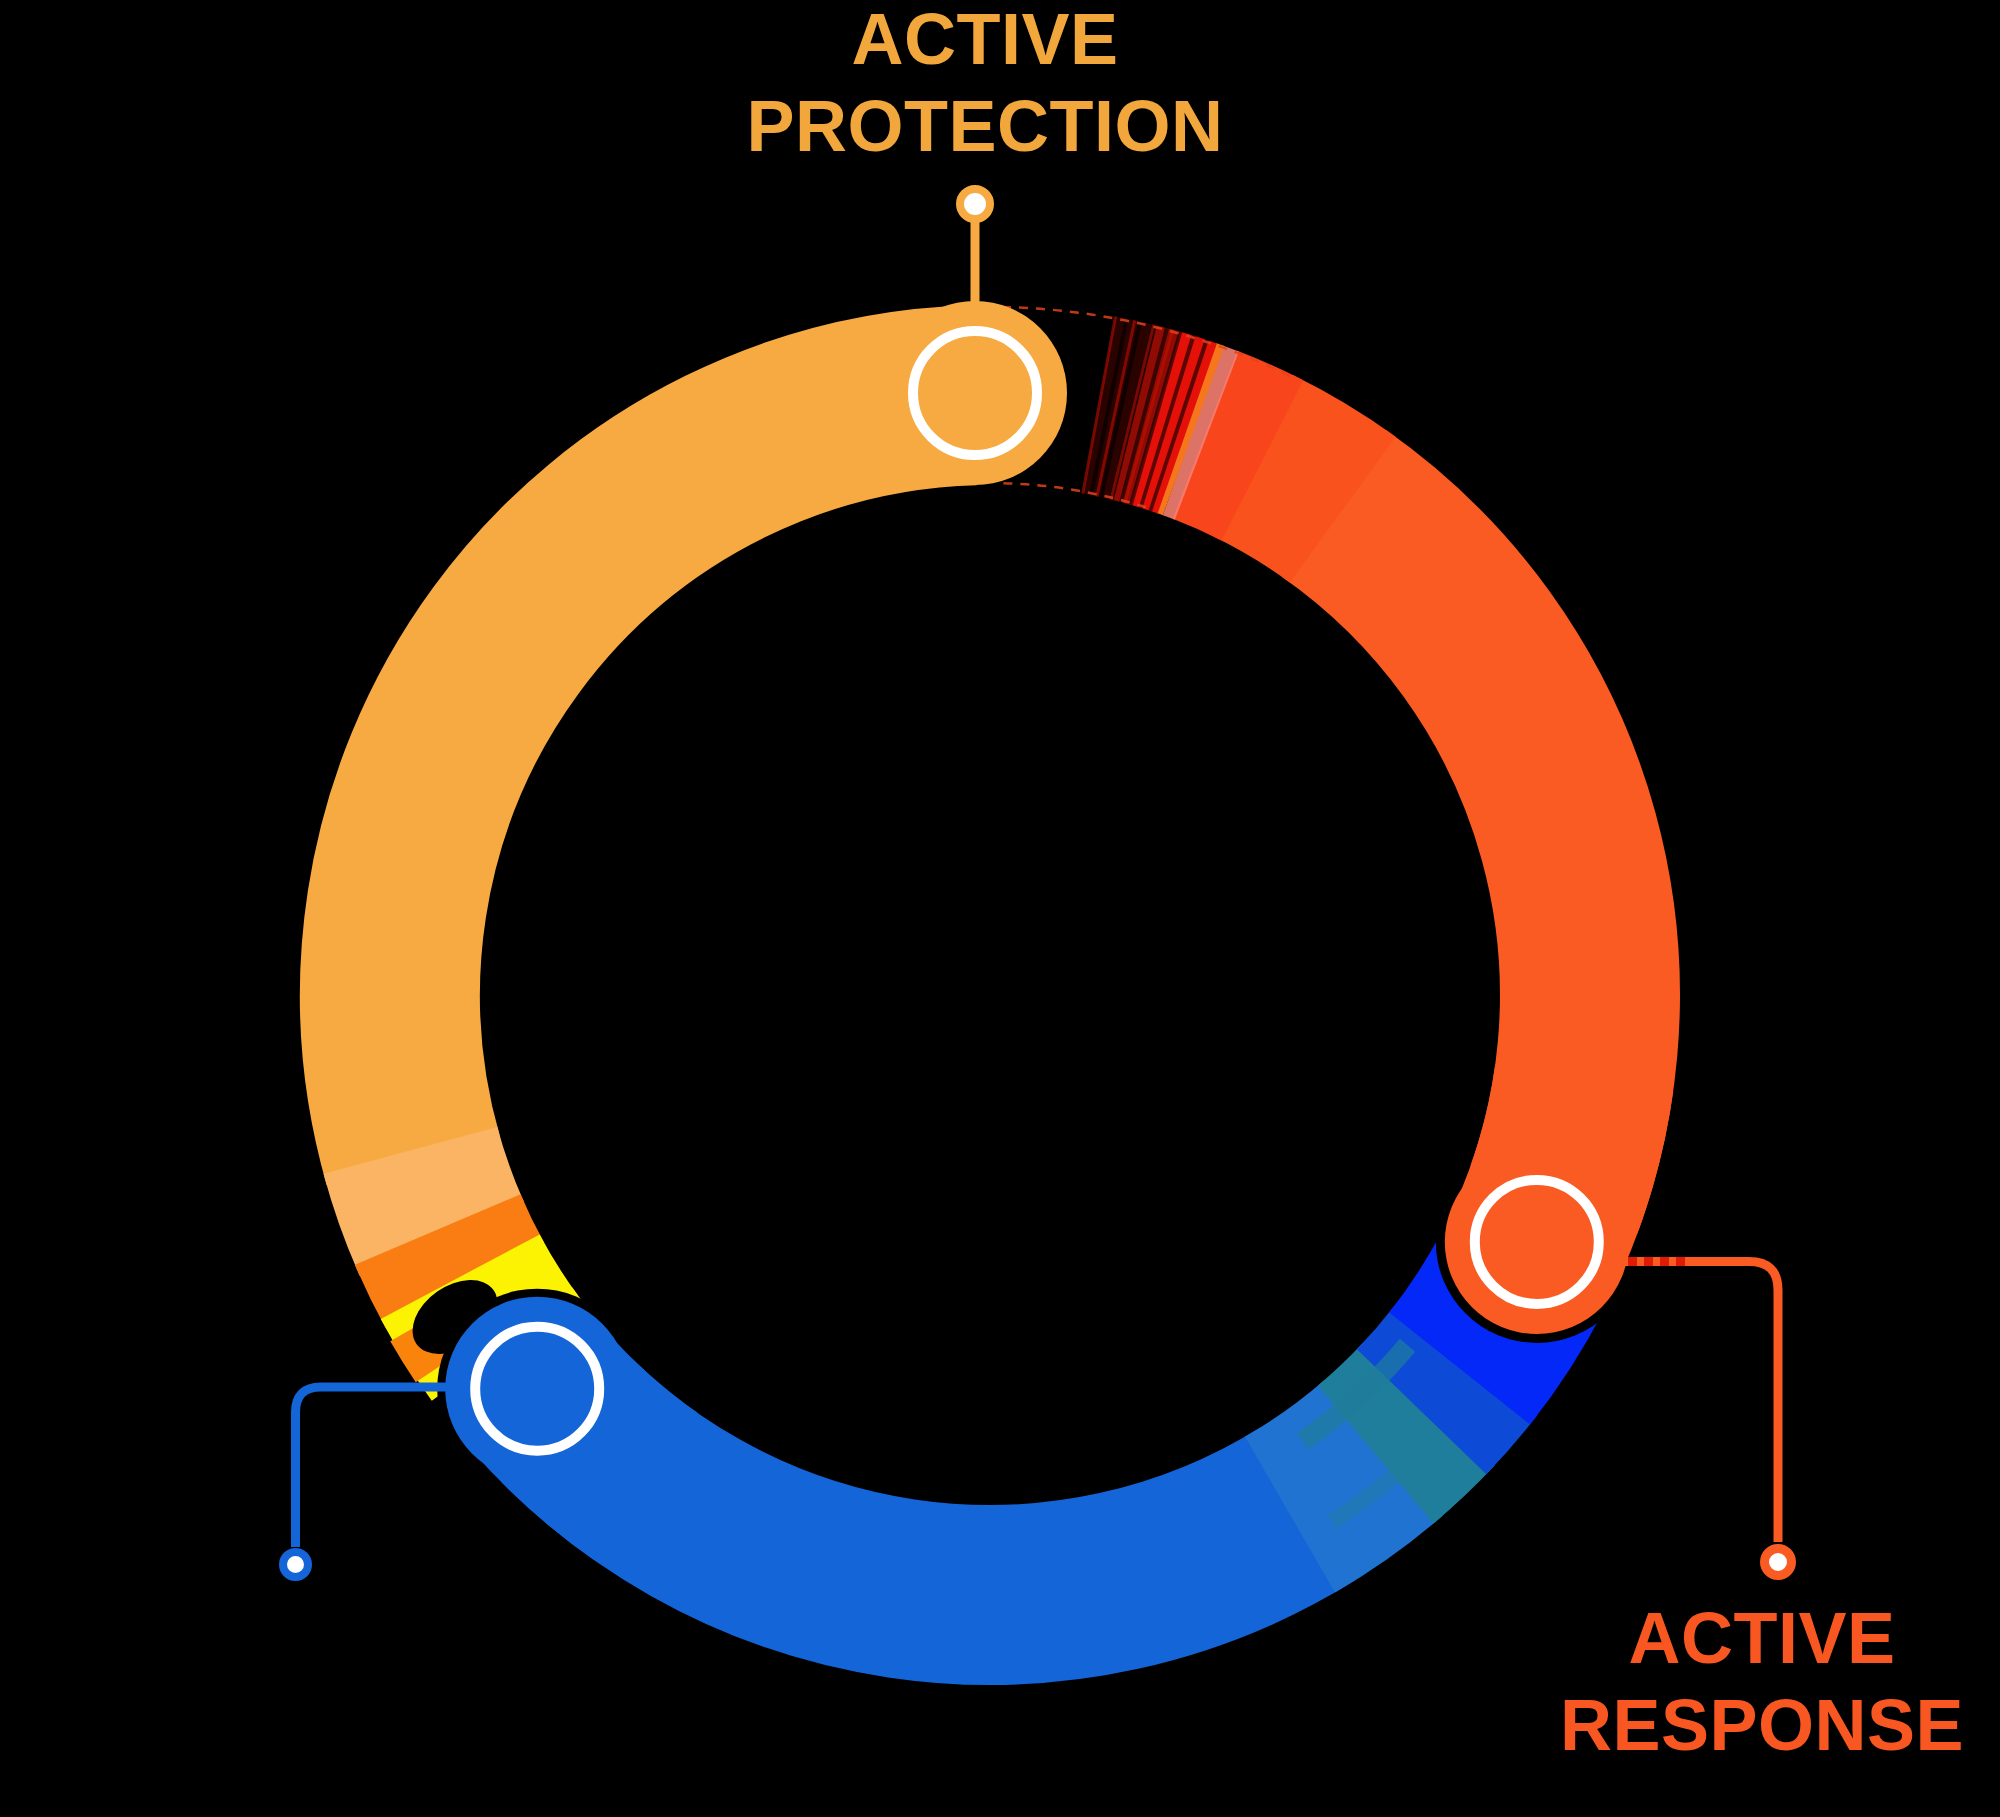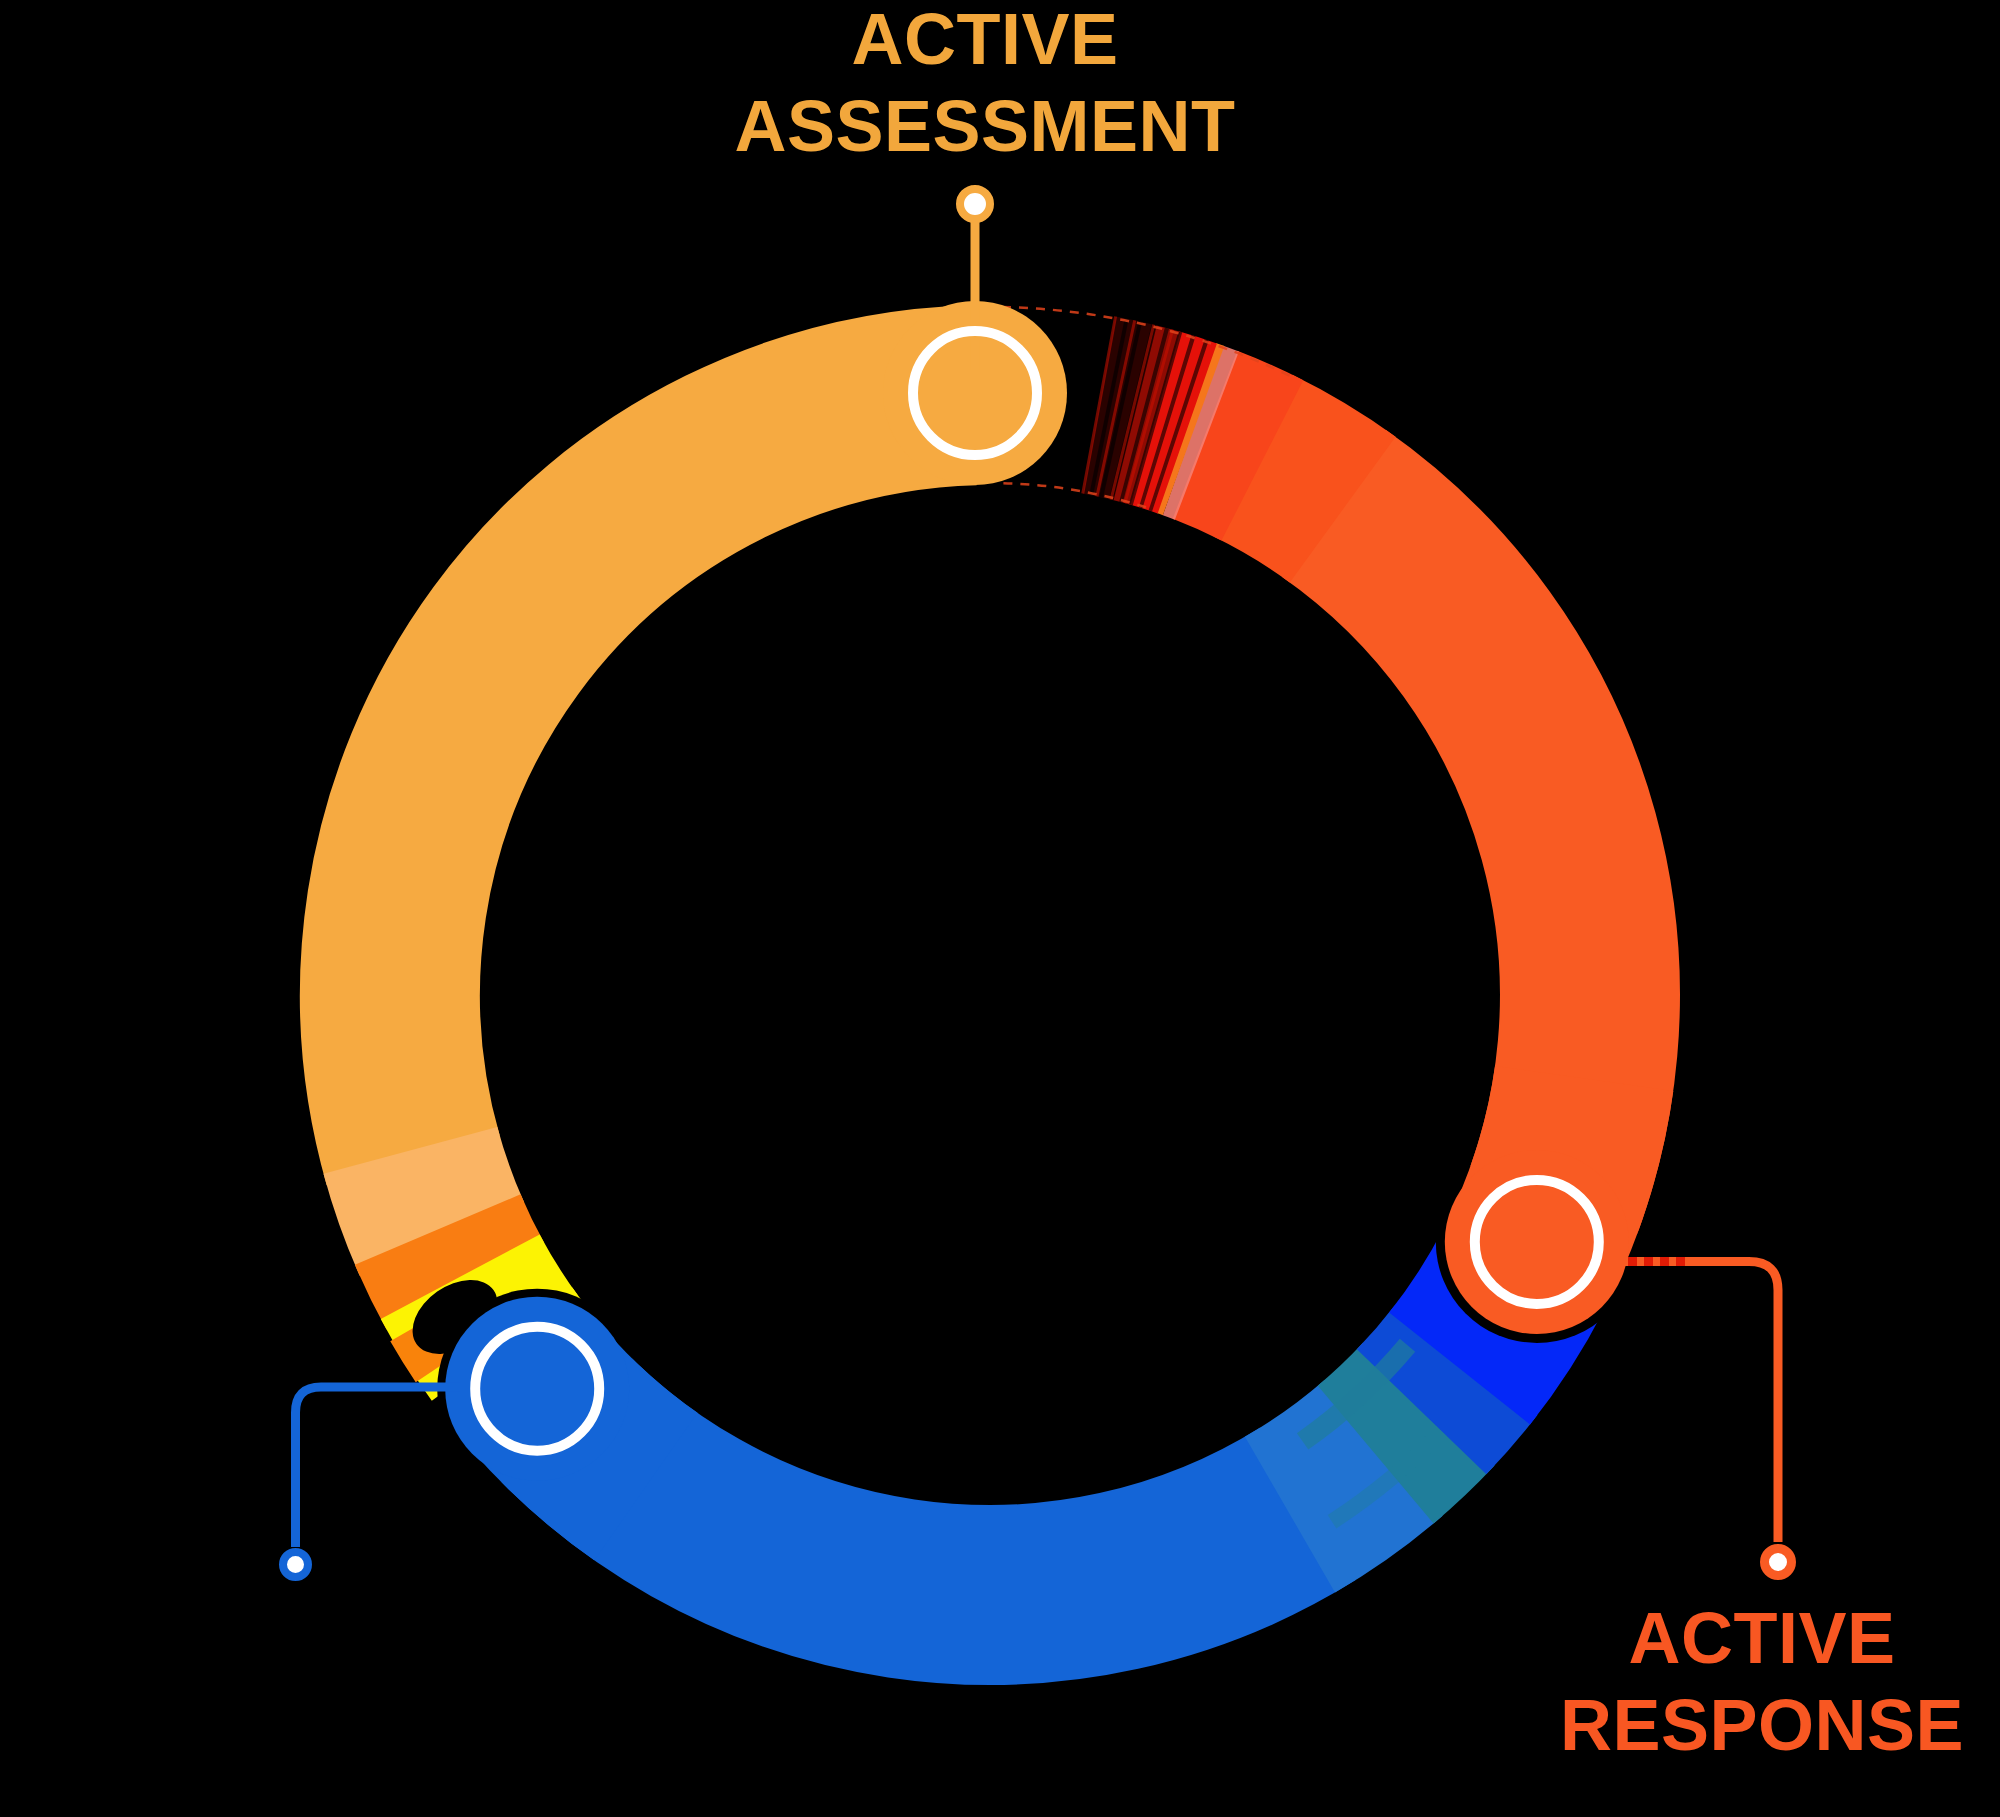--- a/index.html
+++ b/index.html
@@ -98,21 +98,21 @@
       <circle cx="295.5" cy="1564.5" r="12.5" fill="#FFFFFF" stroke-width="8" stroke="#1465D7"></circle>
     </g>
 
     <circle cx="975" cy="393" r="62" fill="none" stroke-width="10" stroke="#FFFFFF"></circle>
     <circle cx="1536.8" cy="1241.9" r="62" fill="none" stroke-width="10" stroke="#FFFFFF"></circle>
     <circle cx="537.2" cy="1388.7" r="62" fill="none" stroke-width="10" stroke="#FFFFFF"></circle>
   </svg>
 
   <div class="label label-protection">
     <div>ACTIVE</div>
-    <div>ASSESSMENT</div>
+    <div>PROTECTION</div>
   </div>
 
   <div class="label label-response">
     <div>ACTIVE</div>
     <div>RESPONSE</div>
   </div>
 
 
 </div>
 

